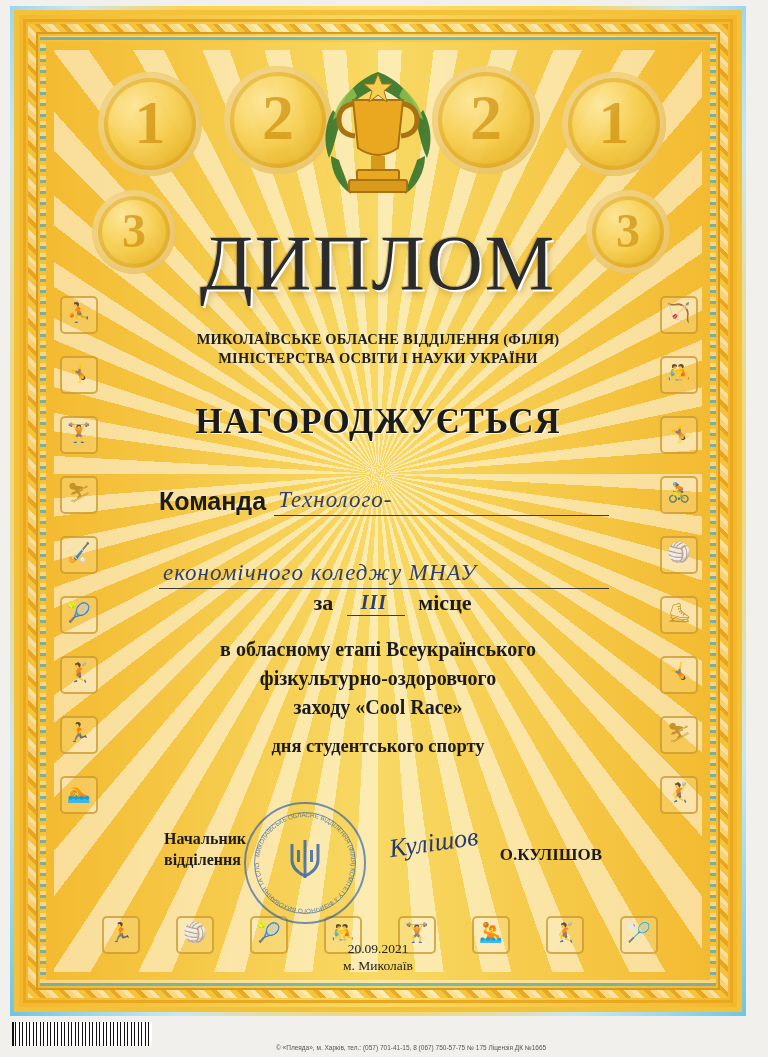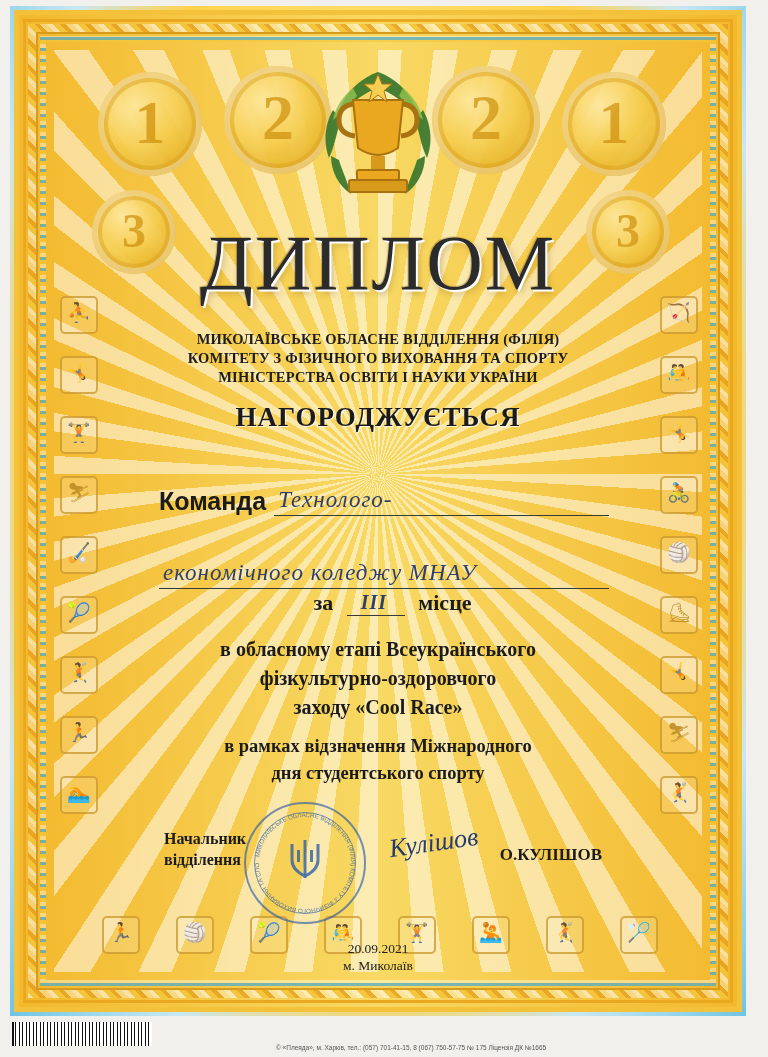--- a/index.html
+++ b/index.html
@@ -194,21 +194,21 @@
     letter-spacing: .2px;
     color: #1c1c1c;
   }
   .awarded {
     position: absolute;
     left: 0; right: 0;
     top: 352px;
     text-align: center;
     font-family: "Liberation Serif", serif;
     font-weight: bold;
-    font-size: 27px;
+    font-size: 35px;
     letter-spacing: 1px;
     color: #1b1b1b;
     text-shadow: 1px 1px 0 rgba(255,255,255,0.8);
   }
 
   .team-row {
     position: absolute;
     left: 105px;
     top: 437px;
     width: 450px;
@@ -496,21 +496,20 @@
       <div class="picto" style="left:270px; top:866px;">🤼</div>
       <div class="picto" style="left:344px; top:866px;">🏋</div>
       <div class="picto" style="left:418px; top:866px;">🤽</div>
       <div class="picto" style="left:492px; top:866px;">🤾</div>
       <div class="picto" style="left:566px; top:866px;">🏸</div>
 
       <div class="title">ДИПЛОМ</div>
 
       <div class="org">
         <div>МИКОЛАЇВСЬКЕ ОБЛАСНЕ ВІДДІЛЕННЯ (ФІЛІЯ)</div>
-        <div>КОМІТЕТУ З ФІЗИЧНОГО ВИХОВАННЯ ТА СПОРТУ</div>
         <div>МІНІСТЕРСТВА ОСВІТИ І НАУКИ УКРАЇНИ</div>
       </div>
 
       <div class="awarded">НАГОРОДЖУЄТЬСЯ</div>
 
       <div class="team-row">
         <div class="team-label">Команда</div>
         <div class="rule">
           <div class="hand">Технолого-</div>
         </div>
@@ -530,21 +529,20 @@
         <span>місце</span>
       </div>
 
       <div class="event">
         <div>в обласному етапі Всеукраїнського</div>
         <div>фізкультурно-оздоровчого</div>
         <div>заходу «Cool Race»</div>
       </div>
 
       <div class="framework">
-        <div>в рамках відзначення Міжнародного</div>
         <div>дня студентського спорту</div>
       </div>
 
       <div class="signer-title">
         <div>Начальник</div>
         <div>відділення</div>
       </div>
 
       <div class="stamp">
         <div class="stamp-text">

